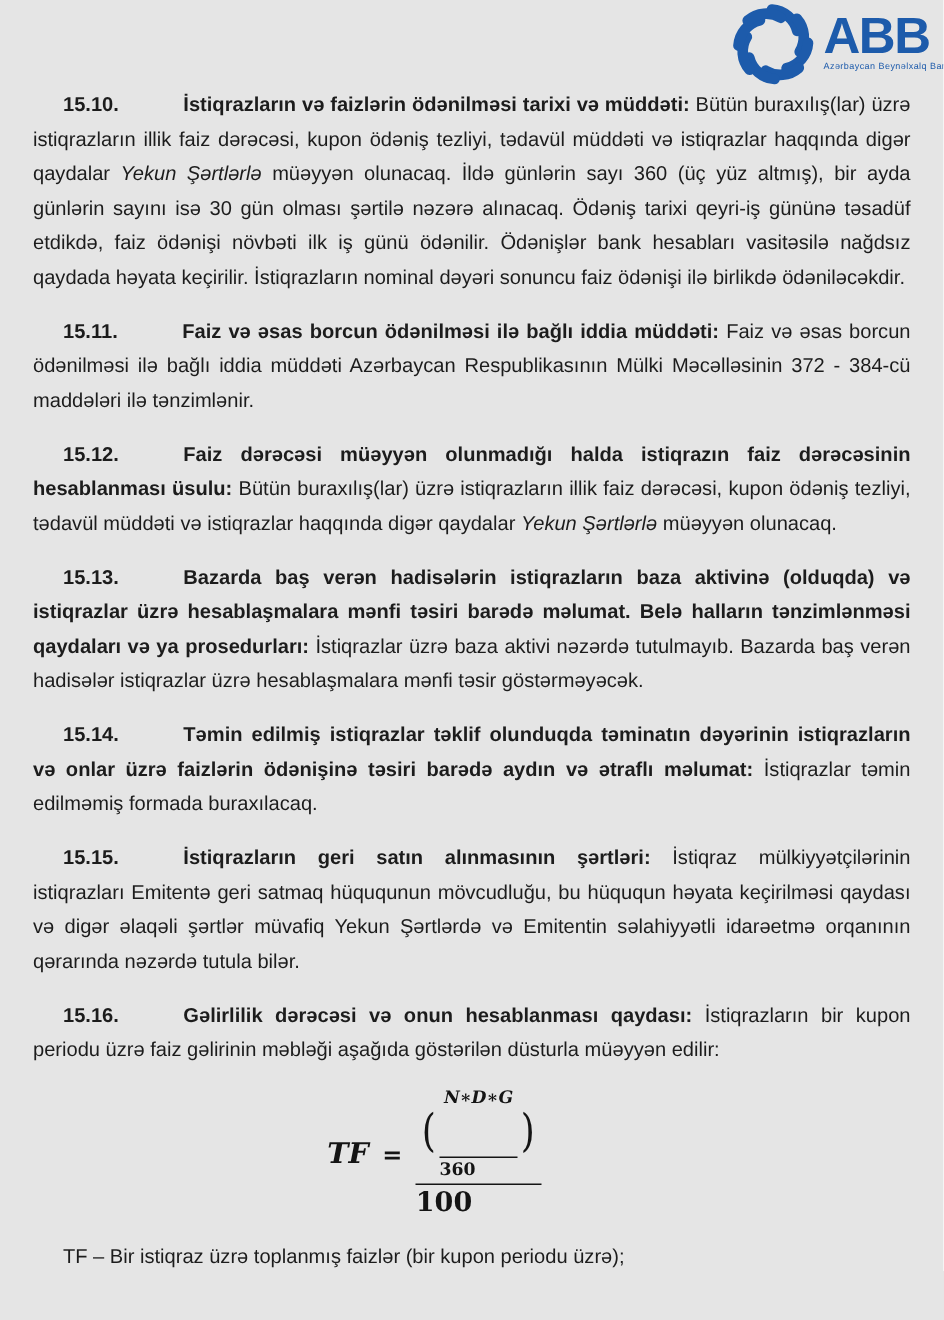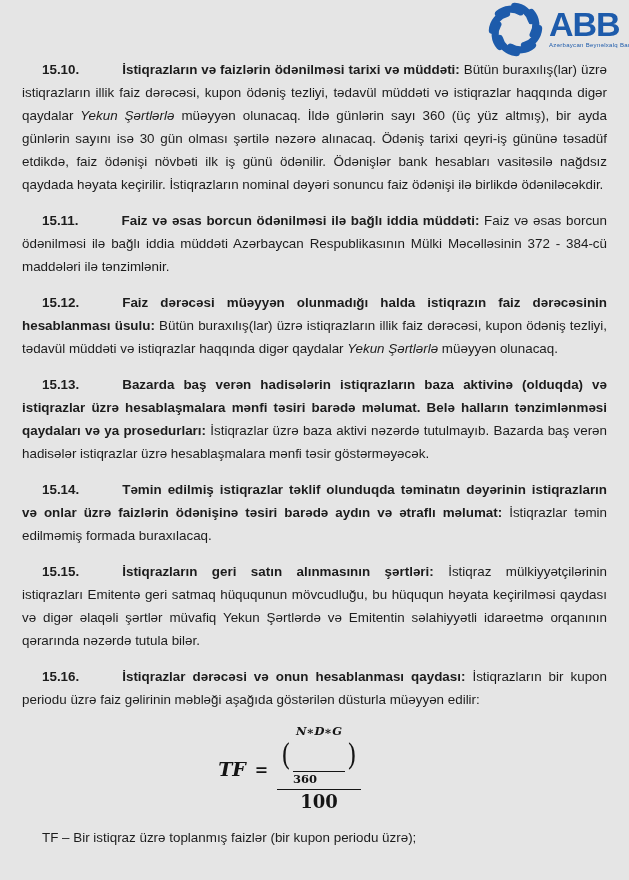--- a/index.html
+++ b/index.html
@@ -78,21 +78,21 @@
     color: #141414;
   }
   .f-lhs { font-style: italic; font-size: 19px; }
   .f-eq { font-size: 16px; }
   .f-outer { display: inline-flex; flex-direction: column; align-items: center; }
   .f-outer-num { display: flex; align-items: center; padding: 0 3px 2px 3px; }
   .f-paren { font-size: 30px; font-weight: normal; line-height: 1; transform: scaleX(0.8); }
   .f-inner { display: inline-flex; flex-direction: column; align-items: center; margin: 0 1px; gap: 33px; }
   .f-inner-num { font-style: italic; font-size: 11.5px; line-height: 1.25; padding: 0 3px; }
   .f-inner-den { font-size: 11.5px; line-height: 1.25; border-top: 1.3px solid #141414; align-self: stretch; }
-  .f-outer-den { font-size: 18px; line-height: 1.35; border-top: 1.7px solid #141414; align-self: stretch; text-align: center; }
+  .f-outer-den { font-size: 18px; line-height: 1.35; border-top: 1.7px solid #141414; align-self: stretch; text-align: left; }
 
   .legend {
     font-size: 13.4px;
     line-height: 23px;
     text-indent: 20px;
     margin-top: 9px;
   }
 </style>
 </head>
 <body>
@@ -120,21 +120,21 @@
 
   <div class="content">
 
     <div id="sections">
         <p class="section"><span class="num">15.10.</span><b class="heading">İstiqrazların və faizlərin ödənilməsi tarixi və müddəti:</b> <span>Bütün buraxılış(lar) üzrə istiqrazların illik faiz dərəcəsi, kupon ödəniş tezliyi, tədavül müddəti və istiqrazlar haqqında digər qaydalar </span><i>Yekun Şərtlərlə</i><span> müəyyən olunacaq. İldə günlərin sayı 360 (üç yüz altmış), bir ayda günlərin sayını isə 30 gün olması şərtilə nəzərə alınacaq. Ödəniş tarixi qeyri-iş gününə təsadüf etdikdə, faiz ödənişi növbəti ilk iş günü ödənilir. Ödənişlər bank hesabları vasitəsilə nağdsız qaydada həyata keçirilir. İstiqrazların nominal dəyəri sonuncu faiz ödənişi ilə birlikdə ödəniləcəkdir.</span></p>
         <p class="section"><span class="num">15.11.</span><b class="heading">Faiz və əsas borcun ödənilməsi ilə bağlı iddia müddəti:</b> <span>Faiz və əsas borcun ödənilməsi ilə bağlı iddia müddəti Azərbaycan Respublikasının Mülki Məcəlləsinin 372 - 384-cü maddələri ilə tənzimlənir.</span></p>
         <p class="section"><span class="num">15.12.</span><b class="heading">Faiz dərəcəsi müəyyən olunmadığı halda istiqrazın faiz dərəcəsinin hesablanması üsulu:</b> <span>Bütün buraxılış(lar) üzrə istiqrazların illik faiz dərəcəsi, kupon ödəniş tezliyi, tədavül müddəti və istiqrazlar haqqında digər qaydalar </span><i>Yekun Şərtlərlə</i><span> müəyyən olunacaq.</span></p>
         <p class="section"><span class="num">15.13.</span><b class="heading">Bazarda baş verən hadisələrin istiqrazların baza aktivinə (olduqda) və istiqrazlar üzrə hesablaşmalara mənfi təsiri barədə məlumat. Belə halların tənzimlənməsi qaydaları və ya prosedurları:</b> <span>İstiqrazlar üzrə baza aktivi nəzərdə tutulmayıb. Bazarda baş verən hadisələr istiqrazlar üzrə hesablaşmalara mənfi təsir göstərməyəcək.</span></p>
         <p class="section"><span class="num">15.14.</span><b class="heading">Təmin edilmiş istiqrazlar təklif olunduqda təminatın dəyərinin istiqrazların və onlar üzrə faizlərin ödənişinə təsiri barədə aydın və ətraflı məlumat:</b> <span>İstiqrazlar təmin edilməmiş formada buraxılacaq.</span></p>
         <p class="section"><span class="num">15.15.</span><b class="heading">İstiqrazların geri satın alınmasının şərtləri:</b> <span>İstiqraz mülkiyyətçilərinin istiqrazları Emitentə geri satmaq hüququnun mövcudluğu, bu hüququn həyata keçirilməsi qaydası və digər əlaqəli şərtlər müvafiq Yekun Şərtlərdə və Emitentin səlahiyyətli idarəetmə orqanının qərarında nəzərdə tutula bilər.</span></p>
-        <p class="section"><span class="num">15.16.</span><b class="heading">İstiqrazlar dərəcəsi və onun hesablanması qaydası:</b> <span>İstiqrazların bir kupon periodu üzrə faiz gəlirinin məbləği aşağıda göstərilən düsturla müəyyən edilir:</span></p>
+        <p class="section"><span class="num">15.16.</span><b class="heading">Gəlirlilik dərəcəsi və onun hesablanması qaydası:</b> <span>İstiqrazların bir kupon periodu üzrə faiz gəlirinin məbləği aşağıda göstərilən düsturla müəyyən edilir:</span></p>
       </div>
 
     <div class="formula-row">
       <div class="formula">
         <span class="f-lhs">TF</span>
         <span class="f-eq">=</span>
         <span class="f-outer">
           <span class="f-outer-num">
             <span class="f-paren">(</span>
             <span class="f-inner">

